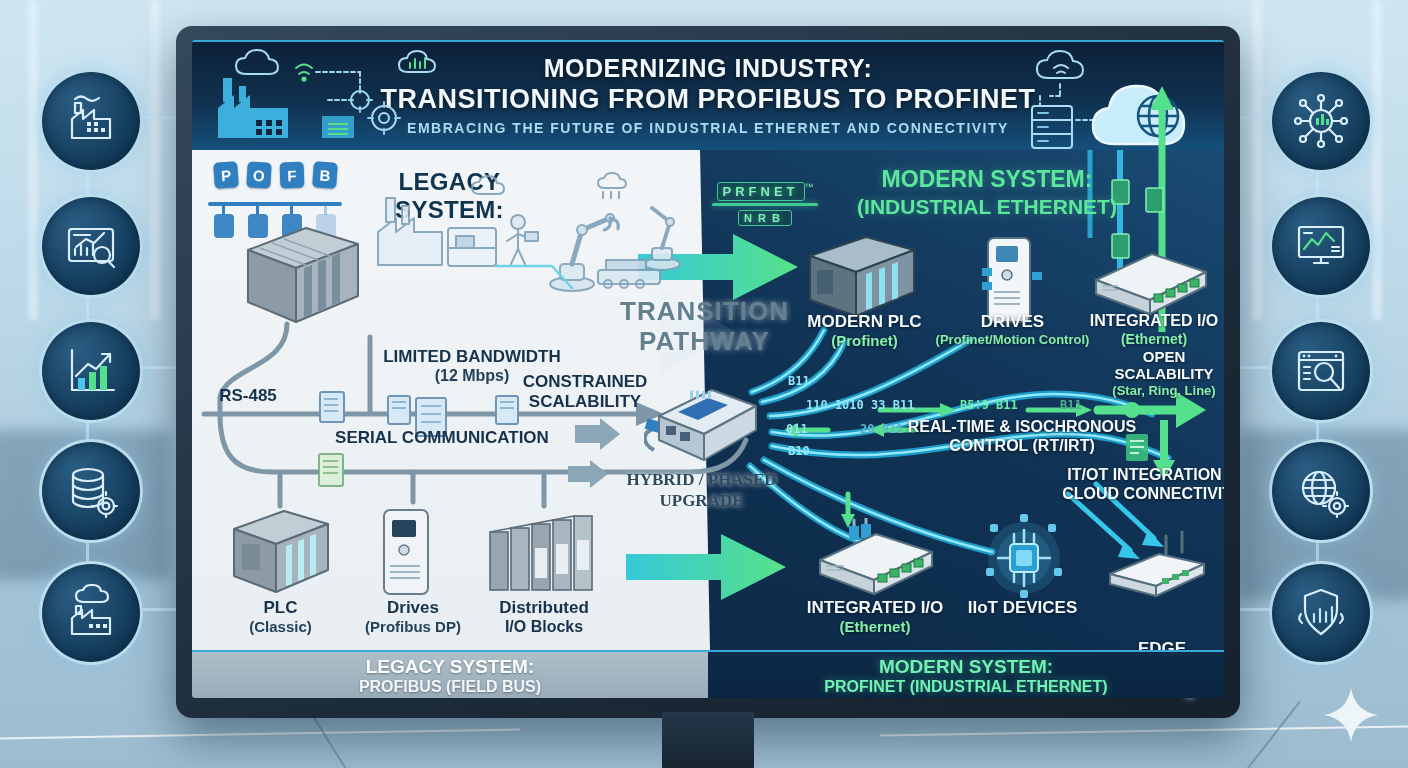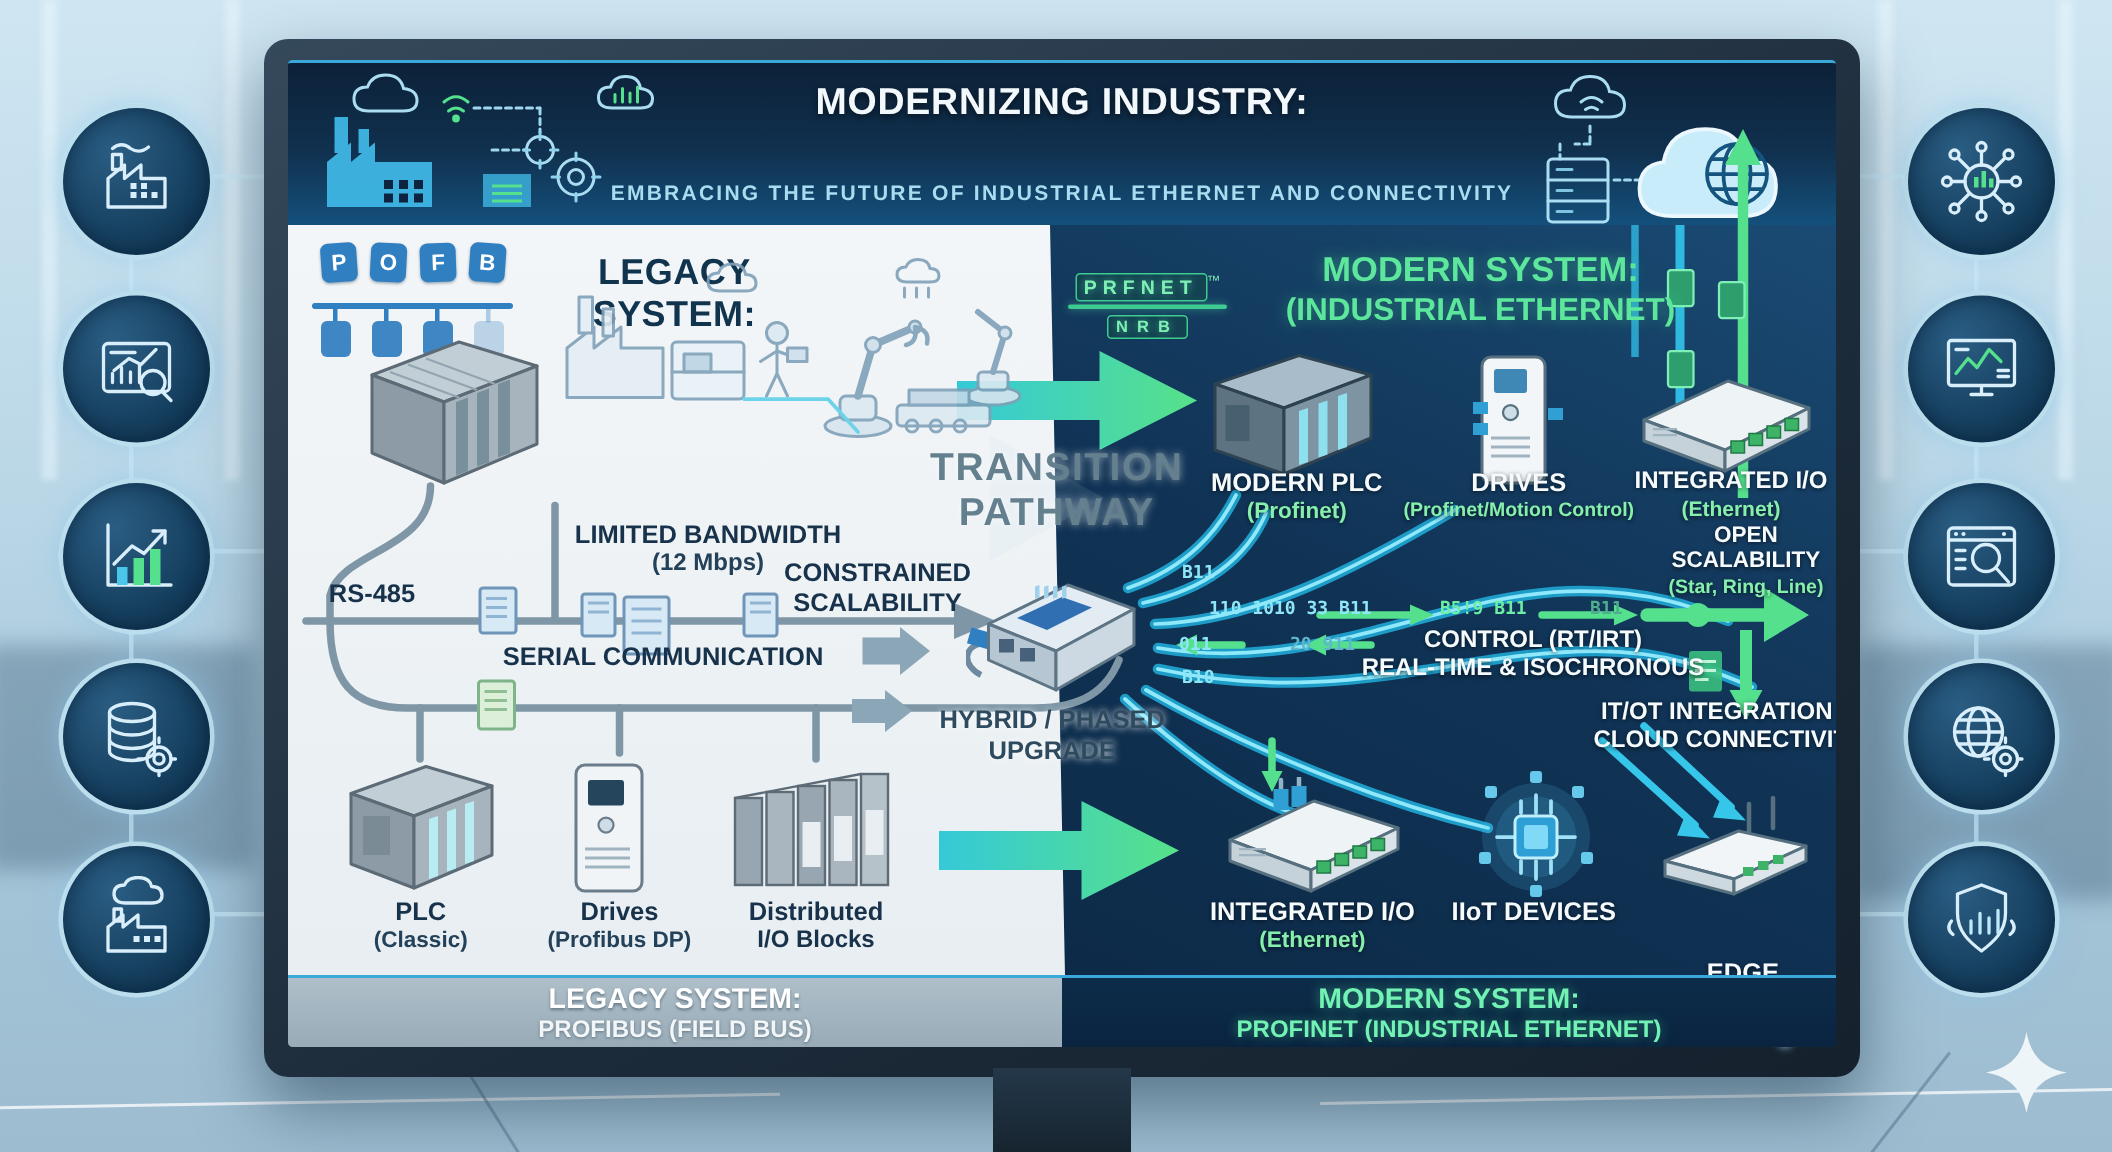--- a/index.html
+++ b/index.html
@@ -45,21 +45,21 @@
   .t1{font-size:25px;font-weight:800;color:#f2f8fc;letter-spacing:.5px;text-align:center;text-shadow:0 2px 5px rgba(0,0,0,.55);}
   .t2{font-size:27px;font-weight:800;color:#f2f8fc;letter-spacing:.5px;text-align:center;text-shadow:0 2px 5px rgba(0,0,0,.55);}
   .tsub{font-size:14px;font-weight:700;color:#a8dcf0;letter-spacing:1.5px;text-align:center;}
   .lh{font-size:24px;font-weight:800;color:#10334e;text-align:center;letter-spacing:.3px;}
   .dk{font-weight:800;color:#17324a;text-align:center;line-height:1.16;}
   .dks{font-weight:700;color:#24415a;text-align:center;line-height:1.16;}
   .wh{font-weight:800;color:#f5fafd;text-align:center;line-height:1.16;text-shadow:0 1px 3px rgba(0,0,0,.6);}
   .whs{font-weight:700;color:#86efac;text-align:center;line-height:1.16;text-shadow:0 1px 3px rgba(0,0,0,.6);}
   .gn{font-weight:800;color:#5ce79c;text-align:center;line-height:1.2;text-shadow:0 0 10px rgba(80,230,150,.45);}
   .trh{font-size:26px;font-weight:800;color:#64808f;text-align:center;line-height:1.15;letter-spacing:1px;text-shadow:0 0 6px rgba(255,255,255,.55);}
-  .hyb{font-size:17px;font-weight:800;color:#2e4a5e;text-align:center;line-height:1.22;text-shadow:0 0 5px rgba(255,255,255,.85);}
+  .hyb{font-size:17px;font-weight:800;color:#2e4a5e;text-align:center;line-height:1.22;text-shadow:0 0 5px rgba(255,255,255,.85);font-family:Liberation Serif, serif;}
   .bin{font-family:"DejaVu Sans Mono",monospace;font-size:12px;font-weight:bold;color:#8fe6f7;white-space:nowrap;}
   .bing{color:#6ceea6;}
   .bind{color:#4fae8e;}
   .binf{color:#5fb6cc;}
   .nowrap{white-space:nowrap;}
   
   .pofb-chip{display:inline-flex;align-items:center;justify-content:center;width:24px;height:26px;background:#2f7fc1;
     color:#fff;font-weight:800;font-size:15px;border-radius:5px;box-shadow:0 1px 2px rgba(20,50,80,.4);}
   .pofb-stem{position:absolute;width:3px;height:9px;background:#2f7fc1;}
   .pofb-hang{position:absolute;width:20px;height:24px;background:#3f86c4;border-radius:4px;}
@@ -219,20 +219,21 @@
     <div class="led" style="left:980px;top:666px;width:5px;height:5px;background:#5b7688;"></div>
     <div class="led" style="left:1010px;top:664px;width:8px;height:8px;background:#d8f4fd;box-shadow:0 0 6px #aee9fb;"></div>
 
     <div class="screen">
 
       <div class="hdr"></div>
       <div class="modernbg"></div>
       <div class="legacybg"></div>
 
       <div class="abs t1" style="left:0;top:12px;width:1032px;">MODERNIZING INDUSTRY:</div>
+      <div class="abs t2" style="left:0;top:42px;width:1032px;">TRANSITIONING FROM PROFIBUS TO PROFINET</div>
       <div class="abs tsub" style="left:0;top:78px;width:1032px;">EMBRACING THE FUTURE OF INDUSTRIAL ETHERNET AND CONNECTIVITY</div>
 
       <svg class="abs" style="left:18px;top:6px;" width="232" height="98" viewBox="0 0 232 98" fill="none">
         <g stroke="#aadcf2" stroke-width="2" stroke-linecap="round">
           <path d="M36,26 q-10,0 -10,-8 q0,-8 9,-8 q3,-8 12,-8 q10,0 12,9 q9,1 9,8 q0,7 -9,7 z"></path>
           <g stroke="#54e08d">
               <path d="M86,20 q8,-7 16,0"></path>
               <path d="M89,26 q5,-4 10,0"></path>
               <circle cx="94" cy="31" r="1.6" fill="#54e08d"></circle>
             </g>
@@ -611,22 +612,22 @@
         <div class="wh nowrap" style="font-size:16px;">INTEGRATED I/O</div>
         <div class="whs" style="font-size:14px;">(Ethernet)</div>
       </div>
 
       <div class="abs" style="left:882px;top:306px;width:180px;">
         <div class="wh" style="font-size:15px;">OPEN</div>
         <div class="wh" style="font-size:15px;">SCALABILITY</div>
         <div class="whs" style="font-size:13px;">(Star, Ring, Line)</div>
       </div>
       <div class="abs" style="left:700px;top:376px;width:260px;">
+        <div class="wh nowrap" style="font-size:16px;">REAL-TIME &amp; ISOCHRONOUS</div>
         <div class="wh" style="font-size:16px;">CONTROL (RT/IRT)</div>
-        <div class="wh nowrap" style="font-size:16px;">REAL-TIME &amp; ISOCHRONOUS</div>
       </div>
       <div class="abs" style="left:838px;top:424px;width:245px;">
         <div class="wh" style="font-size:16px;">IT/OT INTEGRATION &amp;</div>
         <div class="wh" style="font-size:16px;">CLOUD CONNECTIVITY</div>
       </div>
 
       <span class="abs bin" style="left:596px;top:332px;">B11</span>
       <span class="abs bin" style="left:614px;top:356px;">110  1010  33  B11</span>
       <span class="abs bin bing" style="left:768px;top:356px;">B5!9  B11</span>
       <span class="abs bin bind" style="left:868px;top:356px;">B11</span>

